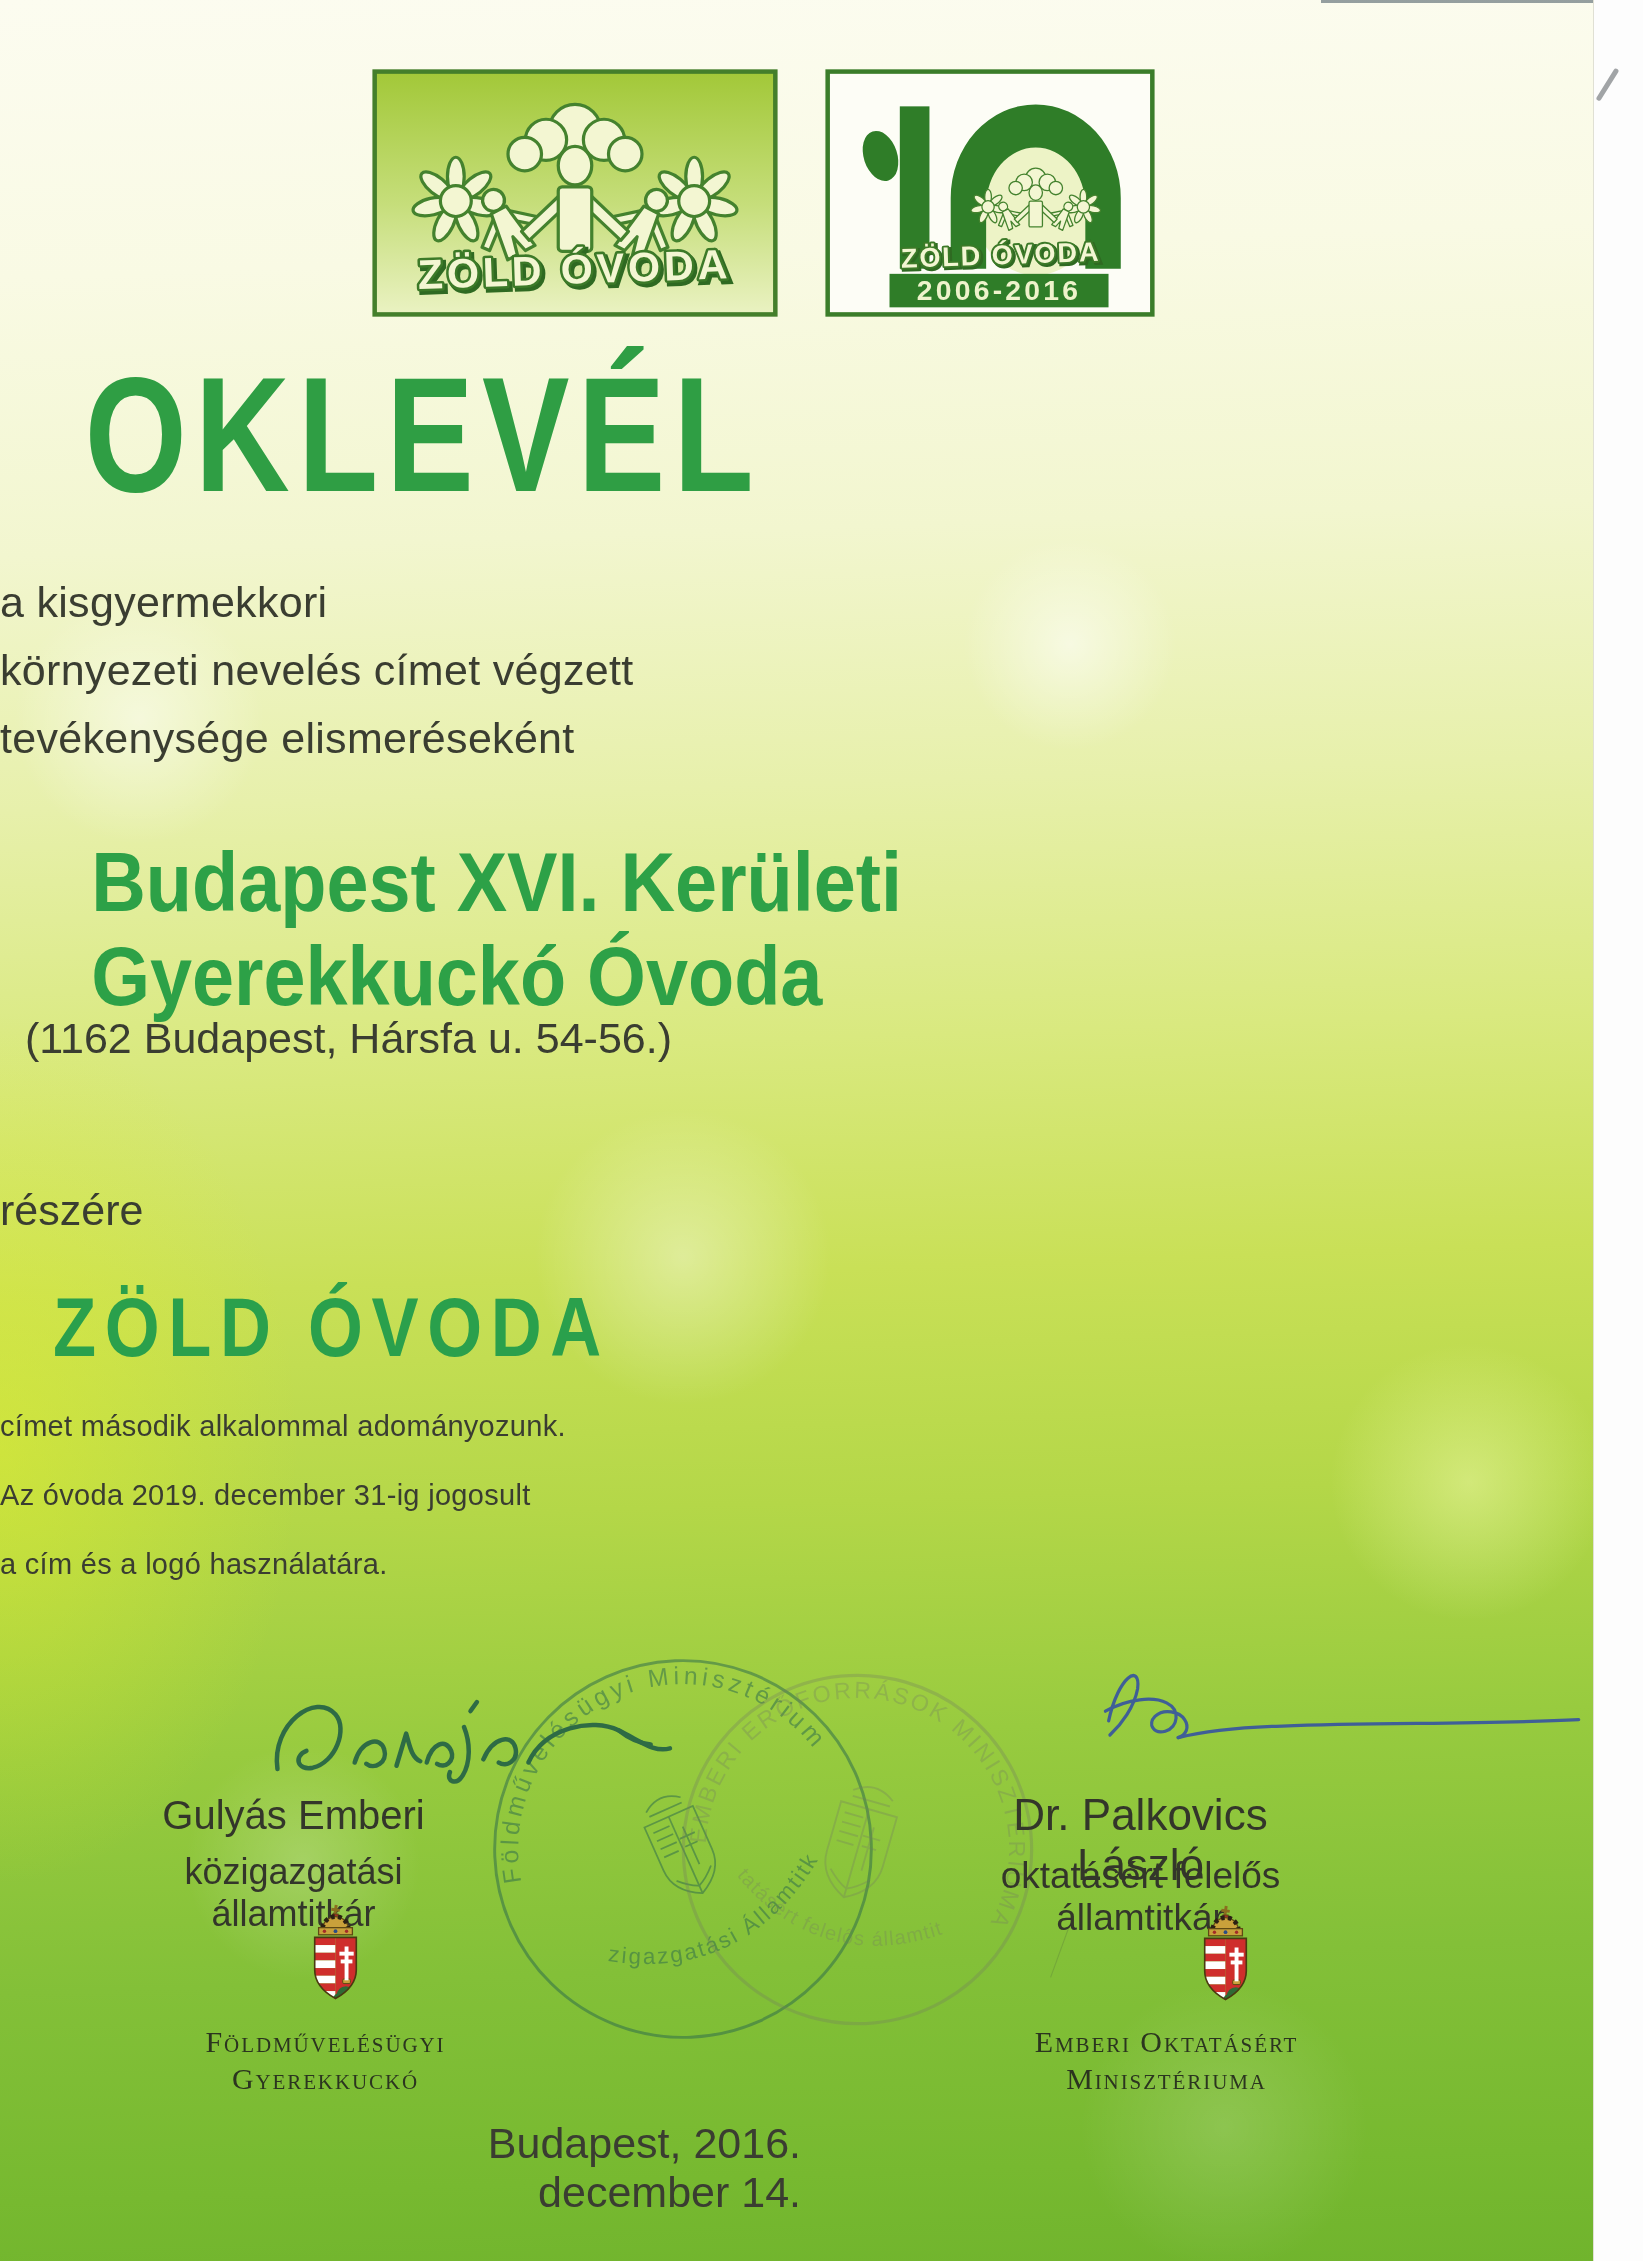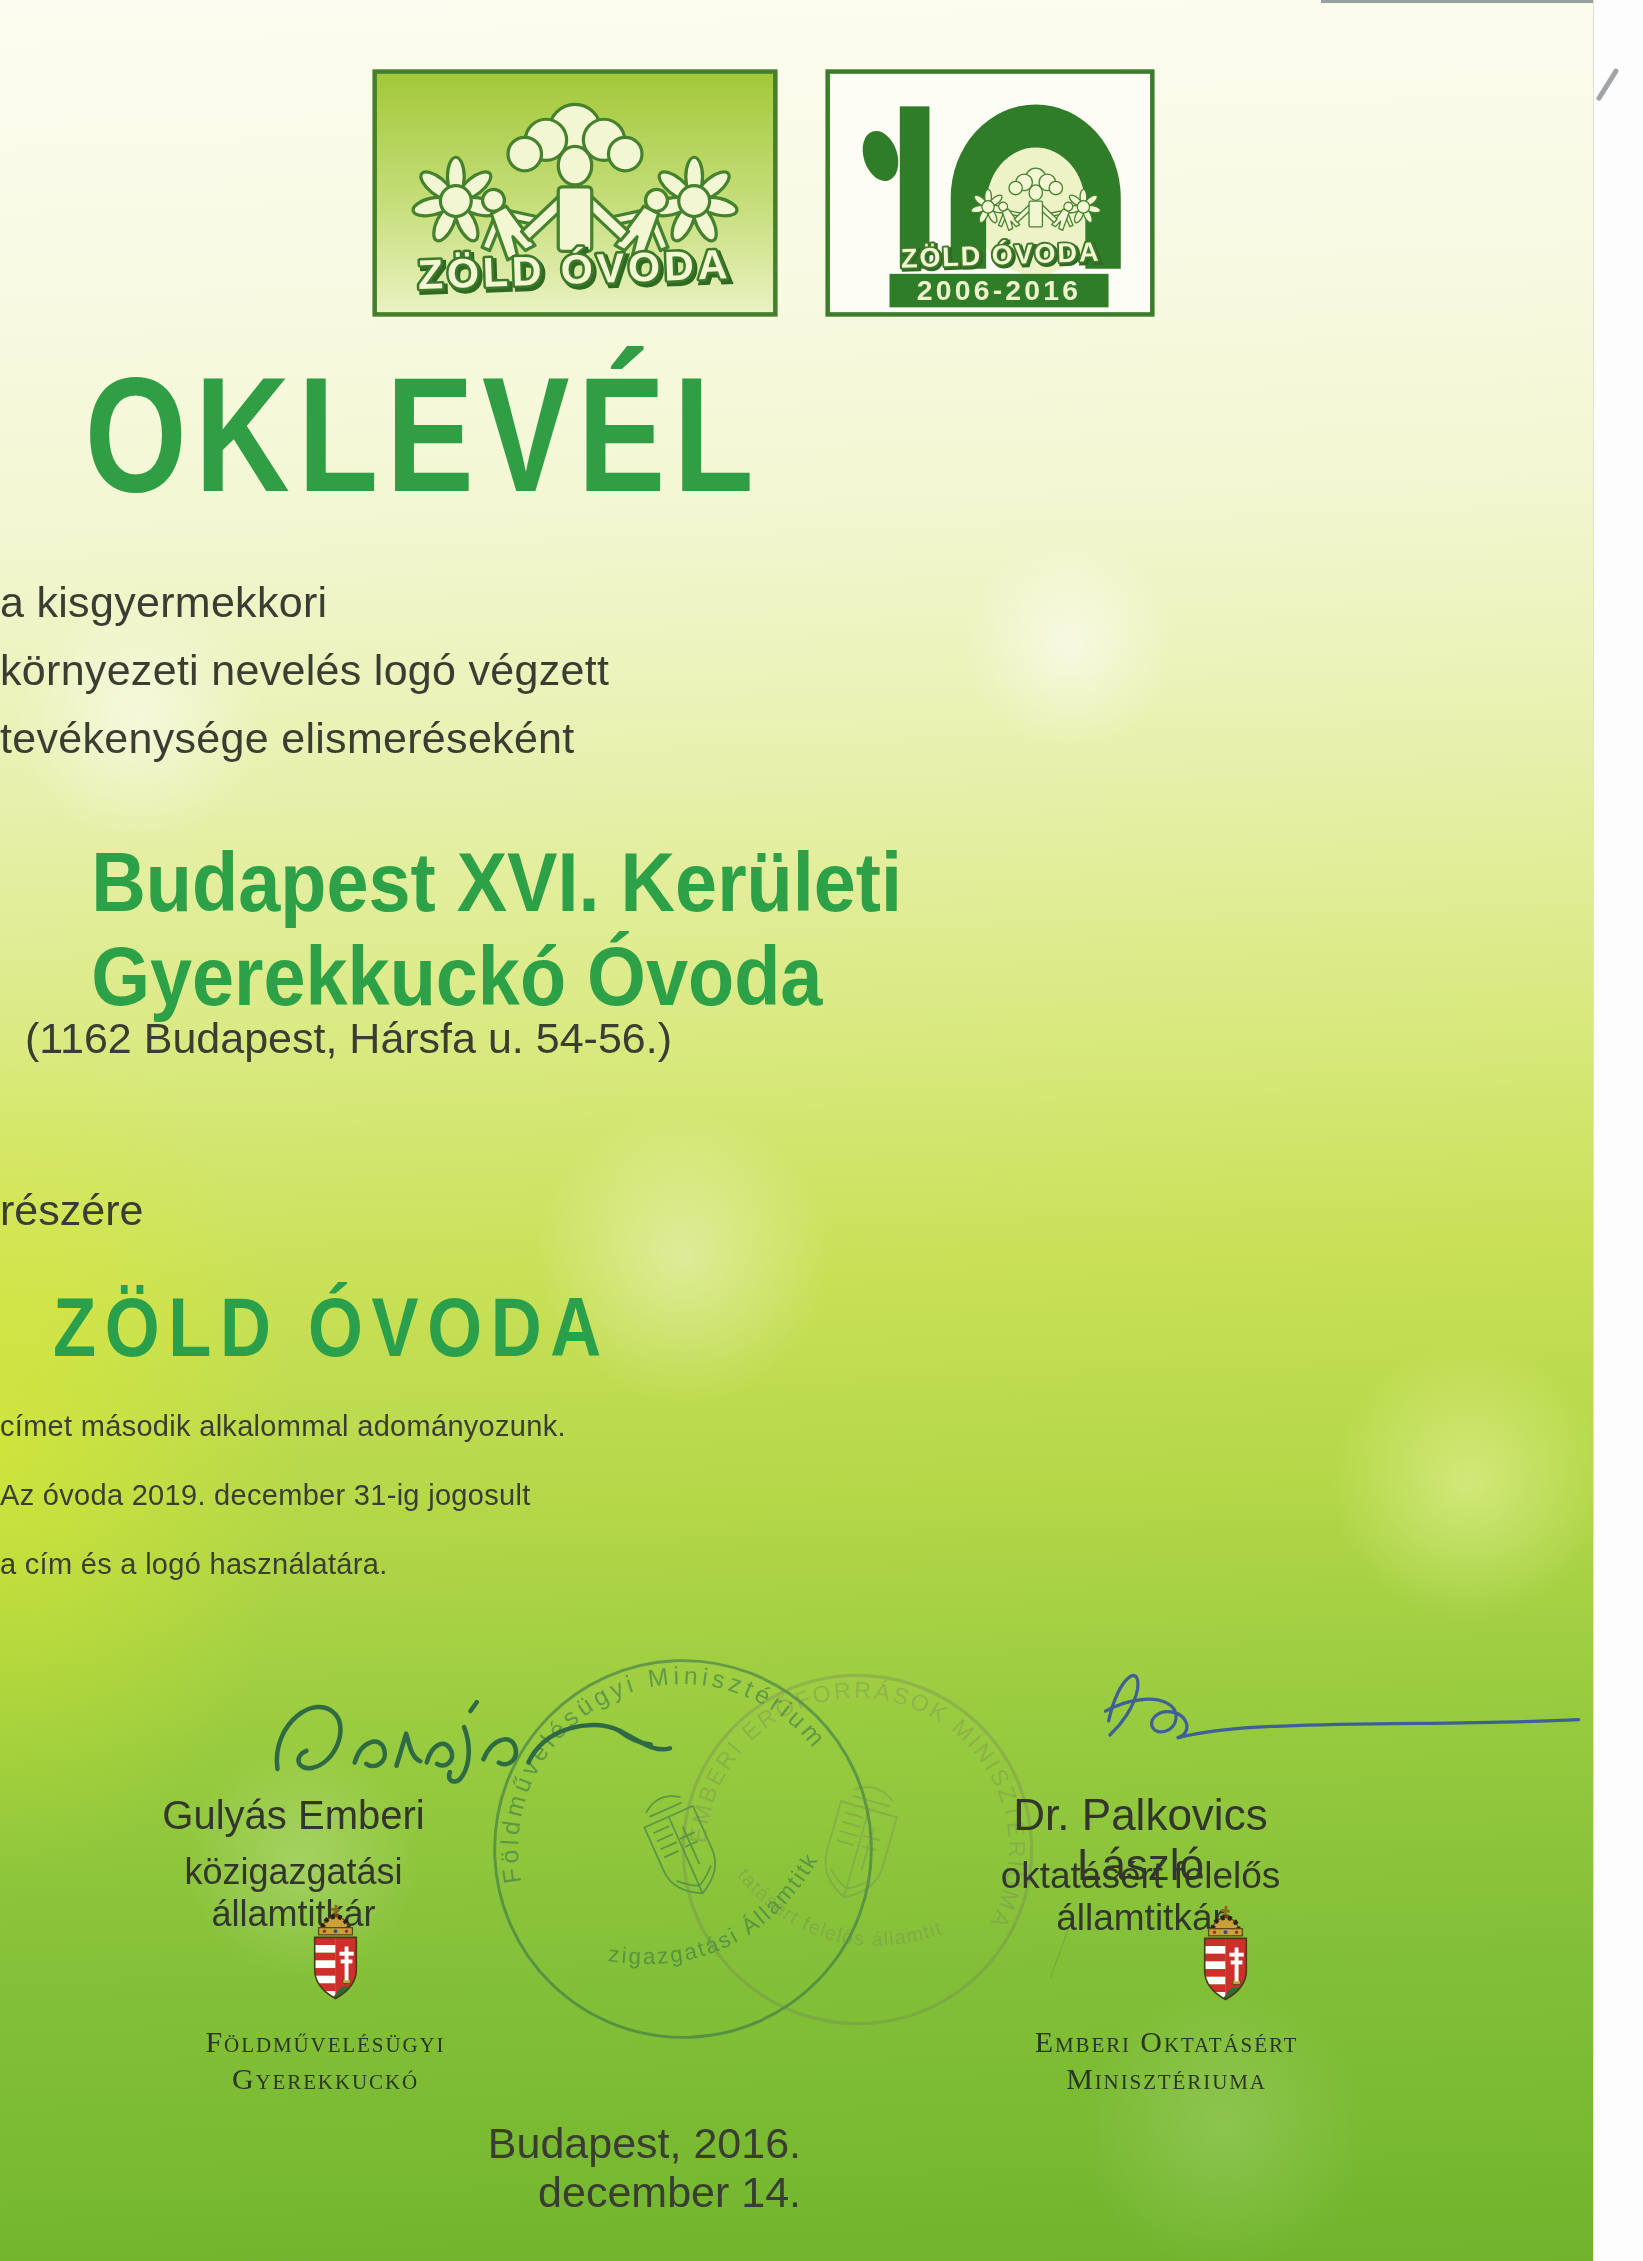--- a/index.html
+++ b/index.html
@@ -175,21 +175,21 @@
     <text x="276" y="306" text-anchor="middle" font-size="42" font-weight="bold" letter-spacing="3" fill="#2f6a22" stroke="#2f6a22" stroke-width="7" paint-order="stroke" transform="rotate(-2 273 303)">ZÖLD ÓVODA</text>
     <text x="273" y="303" text-anchor="middle" font-size="42" font-weight="bold" letter-spacing="3" fill="#f3f6d2" stroke="#3c7a28" stroke-width="6" paint-order="stroke" stroke-linejoin="round" transform="rotate(-2 273 303)">ZÖLD ÓVODA</text>
     <rect x="100" y="318" width="340" height="52" fill="#2f7d28"></rect>
     <text x="270" y="359" text-anchor="middle" font-size="44" font-weight="bold" letter-spacing="5" fill="#eef3cb">2006-2016</text>
   </svg>
 
   <div class="cline title"><span>OKLEVÉL</span></div>
 
   <div class="cline intro">
     <div>a kisgyermekkori</div>
-    <div>környezeti nevelés logó végzett</div>
+    <div>környezeti nevelés címet végzett</div>
     <div>tevékenysége elismeréseként</div>
   </div>
 
   <div class="cline recipient">
     <div>Budapest XVI. Kerületi</div>
     <div>Gyerekkuckó Óvoda</div>
   </div>
 
   <div class="cline address">(1162 Budapest, Hársfa u. 54-56.)</div>
 

